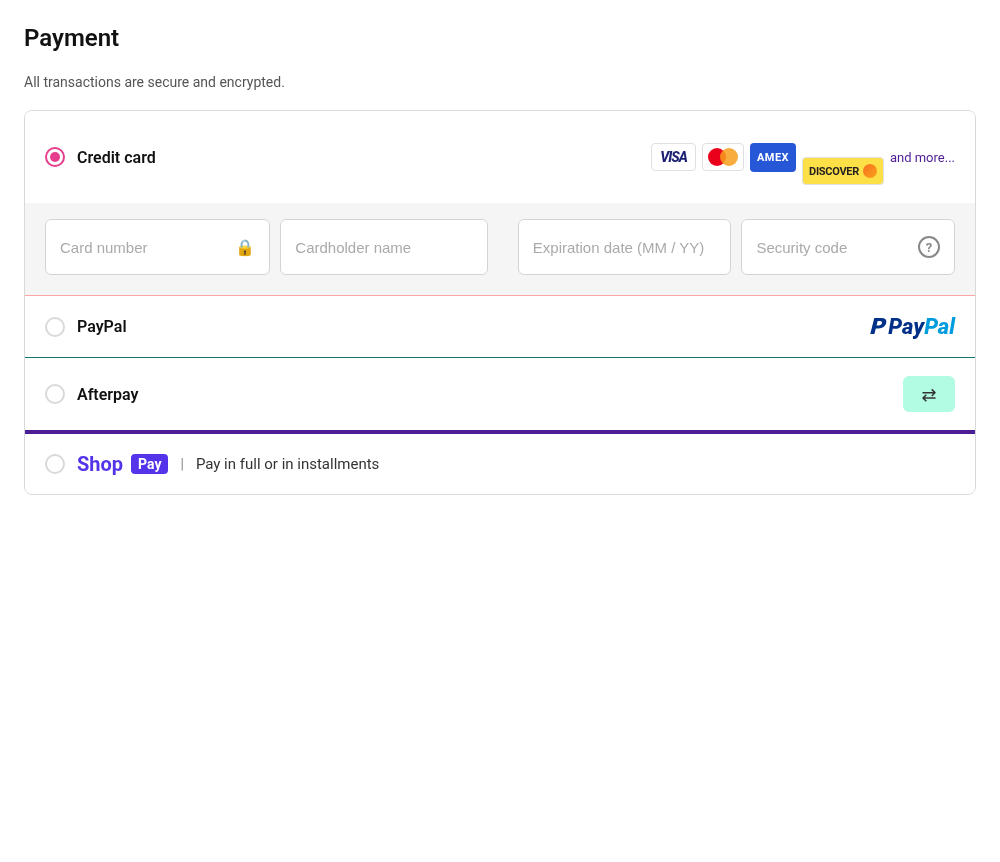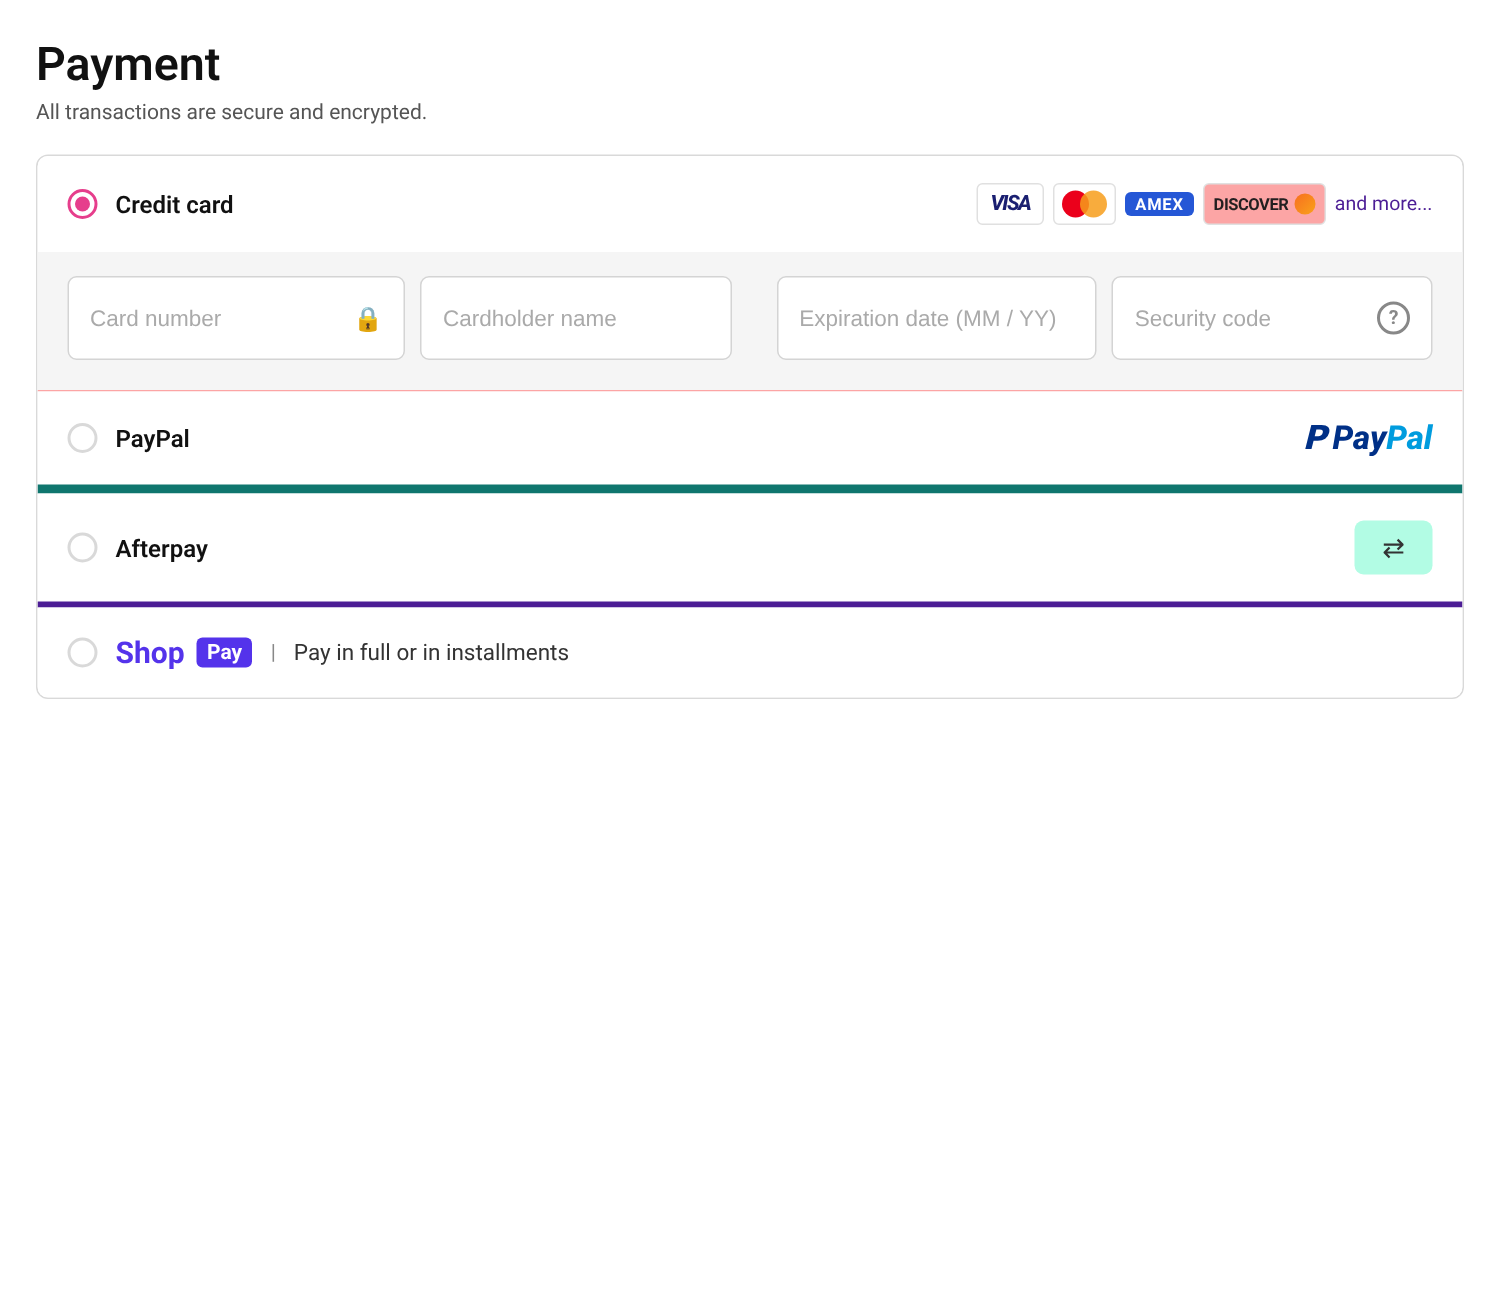--- a/index.html
+++ b/index.html
@@ -4,23 +4,23 @@
   <style>
     * { box-sizing: border-box; margin: 0; padding: 0; }
     body {
       font-family: -apple-system, BlinkMacSystemFont, 'Segoe UI', Roboto, sans-serif;
       background: #fff;
       padding: 24px;
       color: #333;
     }
 
     .page-title {
-      font-size: 31px;
+      font-size: 24px;
       font-weight: 600;
-      margin-bottom: 6px;
+      margin-bottom: 22px;
       color: #111;
     }
 
     .page-subtitle {
       font-size: 14px;
       color: #555;
       margin-bottom: 20px;
     }
 
     .payment-container {
@@ -140,36 +140,37 @@
     }
 
     
     .amex-logo {
       background: #2557d6;
       padding: 4px 7px;
       color: #fff;
       font-size: 11px;
       font-weight: 700;
       letter-spacing: 0.5px;
-      height: 16px;
+      height: 29px;
       display: flex;
       align-items: center;
       border-radius: 4px;
     }
 
     
     .discover-logo {
-      background: #fca5a5;
+      background: #fde047;
       border: 1px solid #e0e0e0;
       padding: 4px 6px;
       height: 28px;
       display: flex;
       align-items: center;
       gap: 4px;
       border-radius: 4px;
+      margin-top: 28px;
     }
     .discover-text {
       font-size: 11px;
       font-weight: 700;
       color: #231f20;
       letter-spacing: -0.3px;
     }
     .discover-circle {
       width: 14px;
       height: 14px;
@@ -241,21 +242,21 @@
       color: #888;
       font-size: 13px;
       font-weight: 700;
       flex-shrink: 0;
       cursor: pointer;
     }
 
     
     .paypal-section {
       background: #fff;
-      border-bottom: 6px solid #0f766e;
+      border-bottom: 1px solid #0f766e;
     }
 
     .paypal-logo {
       display: flex;
       align-items: center;
       gap: 4px;
     }
 
     .paypal-p {
       font-size: 22px;

